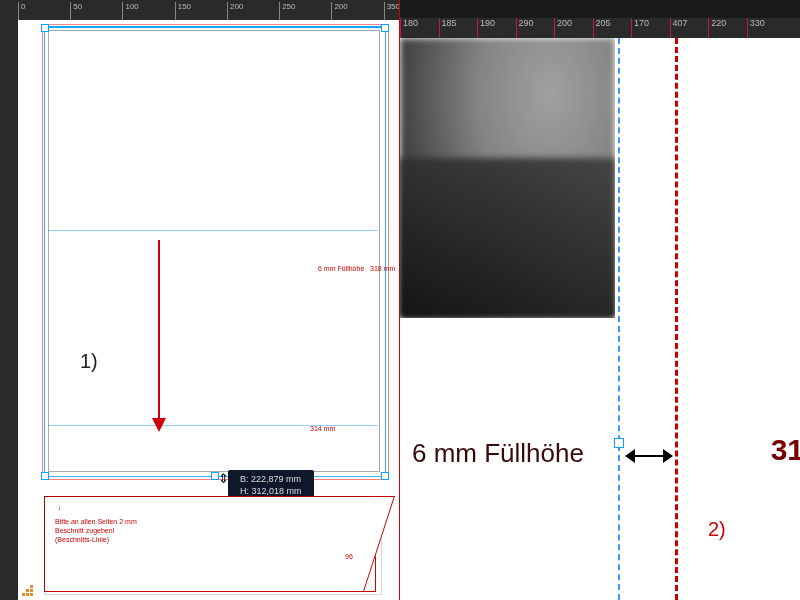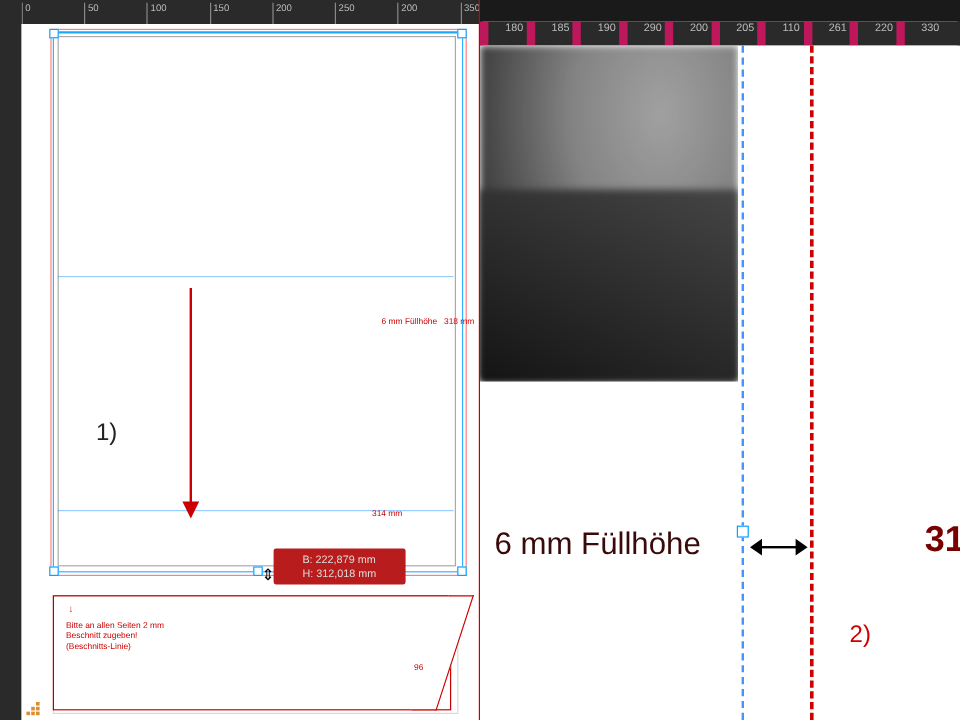--- a/index.html
+++ b/index.html
@@ -23,35 +23,35 @@
   }
   .photo .floor{position:absolute;left:0;bottom:0;width:100%;height:60px;background:linear-gradient(180deg,#2e2e2e,#151515)}
   .photo .floor2{position:absolute;right:0;bottom:0;width:60%;height:100px;background:linear-gradient(200deg,#2a2a2a 0%,#111 100%);clip-path:polygon(0% 100%,100% 0%,100% 100%)}
   .photo .window{position:absolute;top:30px;width:40px;height:70px;background:linear-gradient(#f2f2f2,#d8d8d8);border:2px solid #bfbfbf}
   .photo .window.w1{left:110px}
   .photo .window.w2{left:175px}
   .innenseite{position:absolute;left:12px;top:20px;color:#c00;font-weight:bold;font-size:13px;letter-spacing:0.5px}
   .arrow-down{position:absolute;left:140px;top:220px;width:2px;height:190px;background:#c00}
   .arrow-down::after{content:"";position:absolute;left:-6px;bottom:-2px;border-left:7px solid transparent;border-right:7px solid transparent;border-top:14px solid #c00}
   .one-label{position:absolute;left:62px;top:330px;font-size:20px;color:#222}
-  .dim-box{position:absolute;left:210px;top:437px;background:#b91c1c;color:#ddd;font-size:9px;padding:3px 24px;border-radius:2px;line-height:12px}
+  .dim-box{position:absolute;left:210px;top:450px;background:#0f172a;color:#ddd;font-size:9px;padding:3px 12px;border-radius:2px;line-height:12px}
   .resize-cursor{position:absolute;left:200px;top:451px;font-size:13px;color:#000}
   .tiny-label{position:absolute;font-size:7px;color:#c00}
   .layline{position:absolute;background:rgba(0,128,255,0.4)}
   
   .spread{position:absolute;left:26px;top:476px;width:352px;height:110px}
   .spread .sheet{position:absolute;left:0;top:0;width:330px;height:94px;border:1.5px solid #c00;background:#fff}
   .spread .sheet::after{content:"";position:absolute;left:-1.5px;top:-1.5px;width:102%;height:104%;border:1px solid rgba(0,0,0,0.15)}
   .spread .fold{position:absolute;left:330px;top:0;width:20px;height:94px;border:1.5px solid #c00;border-left:none;background:#fff;transform:skewX(-18deg);transform-origin:left top}
   .spread .note{position:absolute;left:10px;top:20px;font-size:7px;color:#c00;line-height:9px;max-width:100px}
 
   
   .right-view{position:absolute;left:400px;top:0;width:400px;height:600px;background:#fff;outline:3px solid #c00;outline-offset:-2px;box-sizing:border-box}
   .right-ruler{position:absolute;left:0;top:18px;right:0;height:20px;background:#2a2a2a;color:#bbb;font-size:9px;overflow:hidden}
-  .right-ruler .tick{display:inline-block;width:36px;border-left:7px solid #be185d;height:20px;line-height:11px;padding-left:14px;box-sizing:border-box}
+  .right-ruler .tick{display:inline-block;width:36px;border-left:1px solid #be185d;height:20px;line-height:11px;padding-left:2px;box-sizing:border-box}
   .right-topbar{position:absolute;left:0;top:0;right:0;height:18px;background:#1a1a1a}
   .right-canvas{position:absolute;left:0;top:38px;right:0;bottom:0;background:#fff}
   .zoom-img{position:absolute;left:0;top:0;width:215px;height:280px;overflow:hidden}
   .zoom-img .bg{position:absolute;inset:0;background:
      radial-gradient(ellipse at 70% 20%, #bdbdbd 0%, #9a9a9a 35%, #6f6f6f 55%, #3a3a3a 80%, #1a1a1a 100%);
      filter:blur(3px) brightness(0.85)}
   .zoom-img .dark{position:absolute;left:0;bottom:0;width:100%;height:160px;background:linear-gradient(205deg,#454545 0%,#141414 100%);filter:blur(3px)}
   .blue-guide{position:absolute;top:0;bottom:0;width:0;border-left:2px dashed rgba(60,140,255,0.95)}
   .red-guide{position:absolute;top:0;bottom:0;width:0;border-left:3px dashed #c00}
   .fill-label{position:absolute;left:12px;top:400px;font-size:26px;color:#3a0a0a;font-weight:400}
@@ -139,22 +139,22 @@
 
 <div class="right-view">
   <div class="right-topbar"></div>
   <div class="right-ruler">
     <span class="tick">180</span>
     <span class="tick">185</span>
     <span class="tick">190</span>
     <span class="tick">290</span>
     <span class="tick">200</span>
     <span class="tick">205</span>
-    <span class="tick">110</span>
-    <span class="tick">261</span>
+    <span class="tick">170</span>
+    <span class="tick">407</span>
     <span class="tick">220</span>
     <span class="tick">330</span>
     
     
   </div>
 
   <div class="right-canvas">
     <div class="zoom-img">
       <div class="bg"></div>
       <div class="dark"></div>

